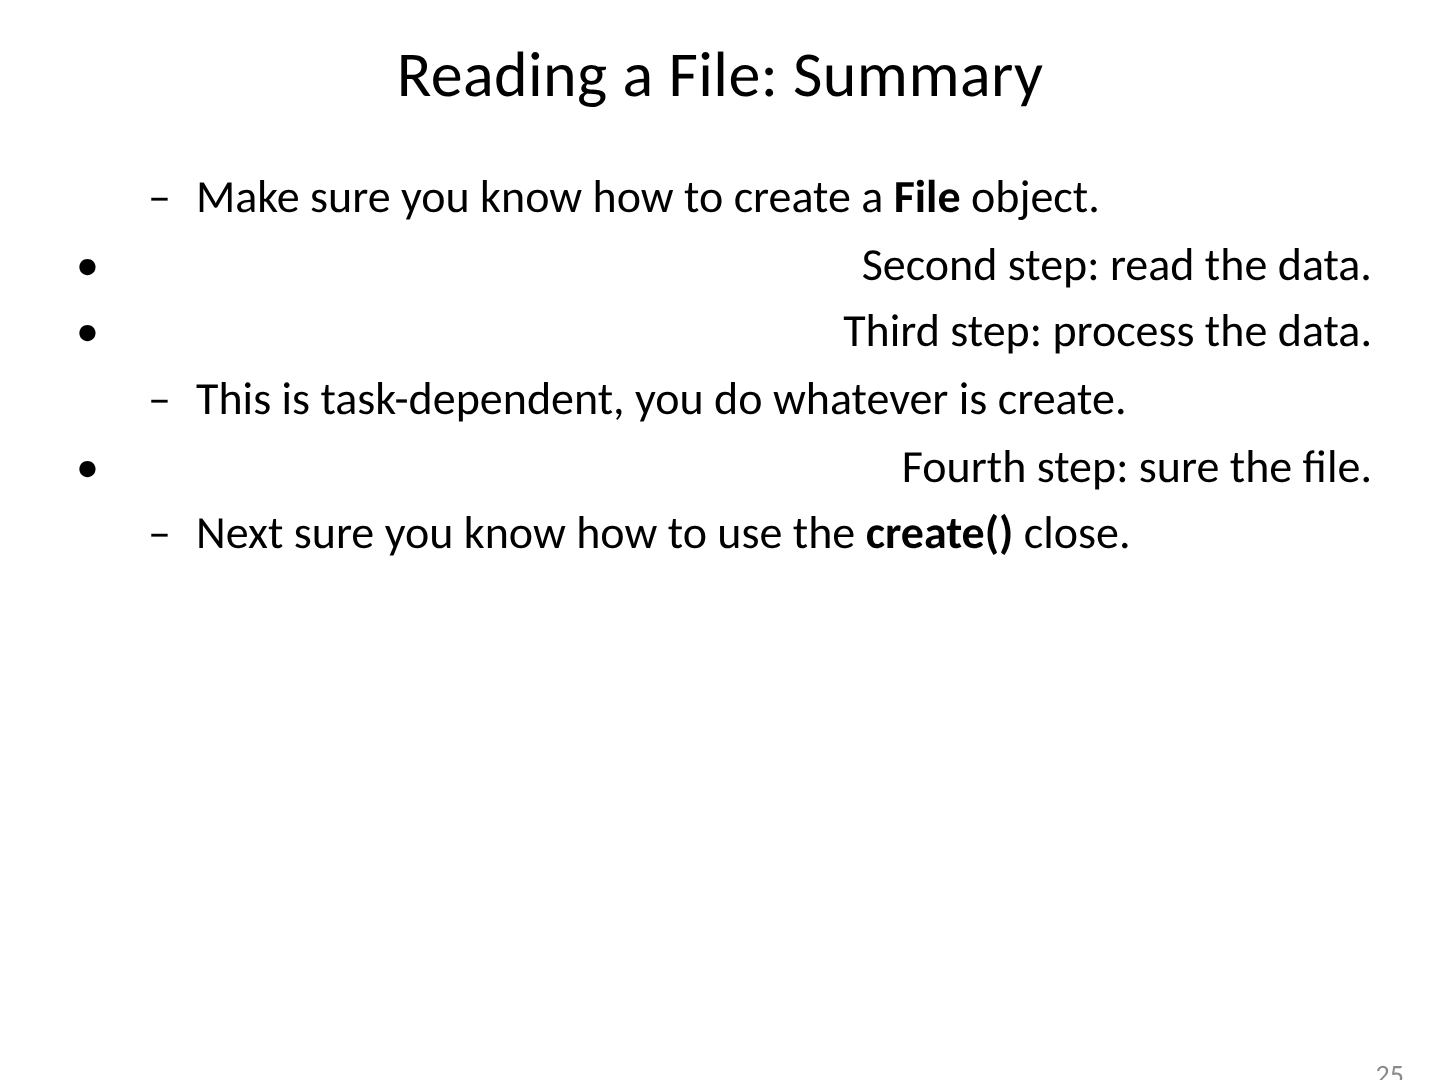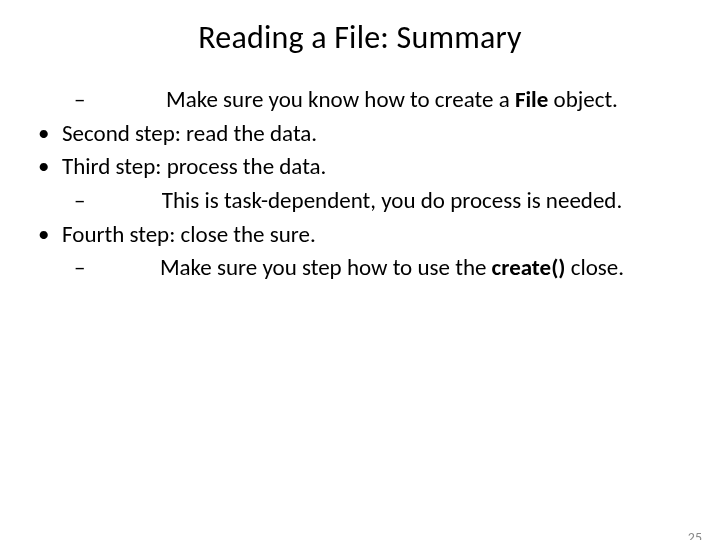--- a/index.html
+++ b/index.html
@@ -40,35 +40,35 @@
     left: 4px;
     top: 0;
     font-size: 26px;
   }
   .lvl1b {
     position: relative;
     font-size: 23px;
     line-height: 1.28;
     margin: 0 0 4px 0;
     padding-left: 28px;
+    text-align: right;
   }
   .lvl1b::before {
     content: "•";
     position: absolute;
     left: 4px;
     top: 0;
     font-size: 23px;
   }
   .lvl2 {
     position: relative;
     font-size: 23px;
     line-height: 1.3;
     margin: 0 0 4px 0;
     padding-left: 64px;
-    text-align: center;
   }
   .lvl2::before {
     content: "–";
     position: absolute;
     left: 40px;
     top: 0;
     font-size: 23px;
   }
   b { font-weight: 700; }
   .pagenum {
@@ -87,23 +87,23 @@
 
   <div class="content">
 
     <div class="lvl2">
       <span>Make sure you know how to create a </span><b>File</b><span> object.</span>
     </div>
 
     <div class="lvl1b">Second step: read the data.</div>
 
     <div class="lvl1b">Third step: process the data.</div>
-    <div class="lvl2">This is task-dependent, you do process is needed.</div>
+    <div class="lvl2">This is task-dependent, you do whatever is create.</div>
 
-    <div class="lvl1b">Fourth step: close the sure.</div>
+    <div class="lvl1b">Fourth step: sure the file.</div>
     <div class="lvl2">
-      <span>Make sure you step how to use the </span><b>create()</b><span> close.</span>
+      <span>Next sure you know how to use the </span><b>create()</b><span> close.</span>
     </div>
 
   </div>
 
   <div class="pagenum">25</div>
 </div>
 
 </body></html>

